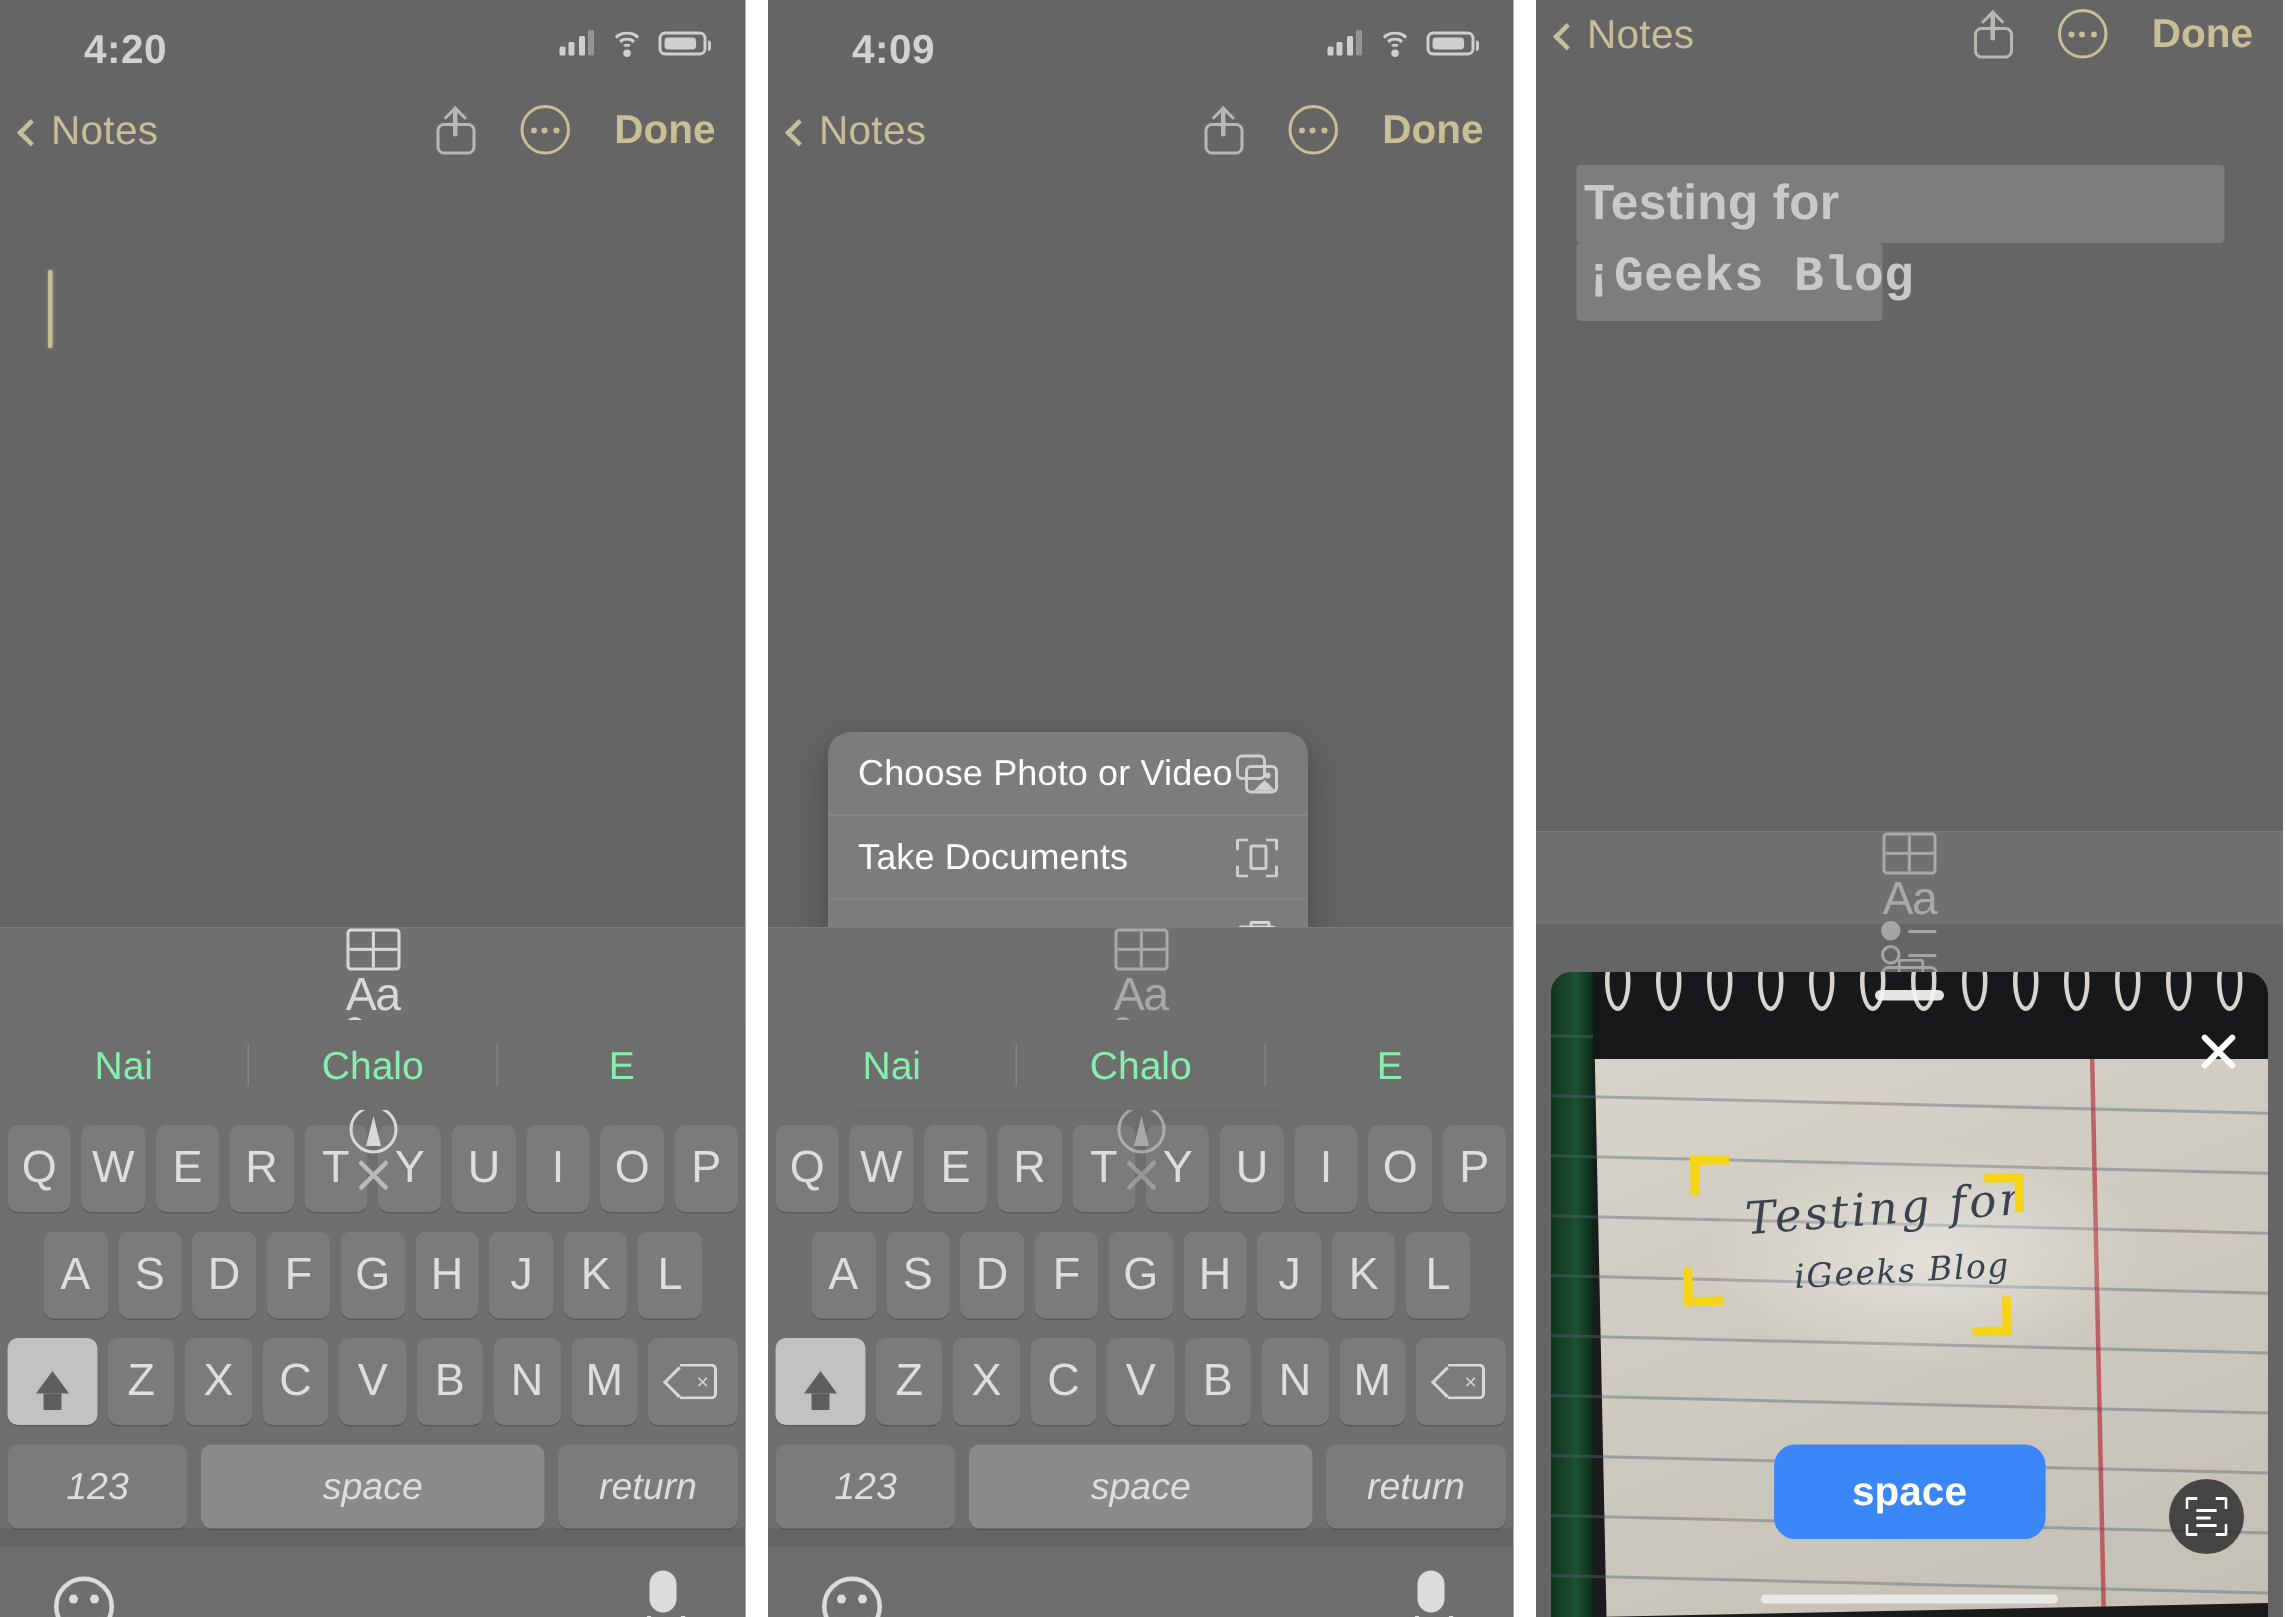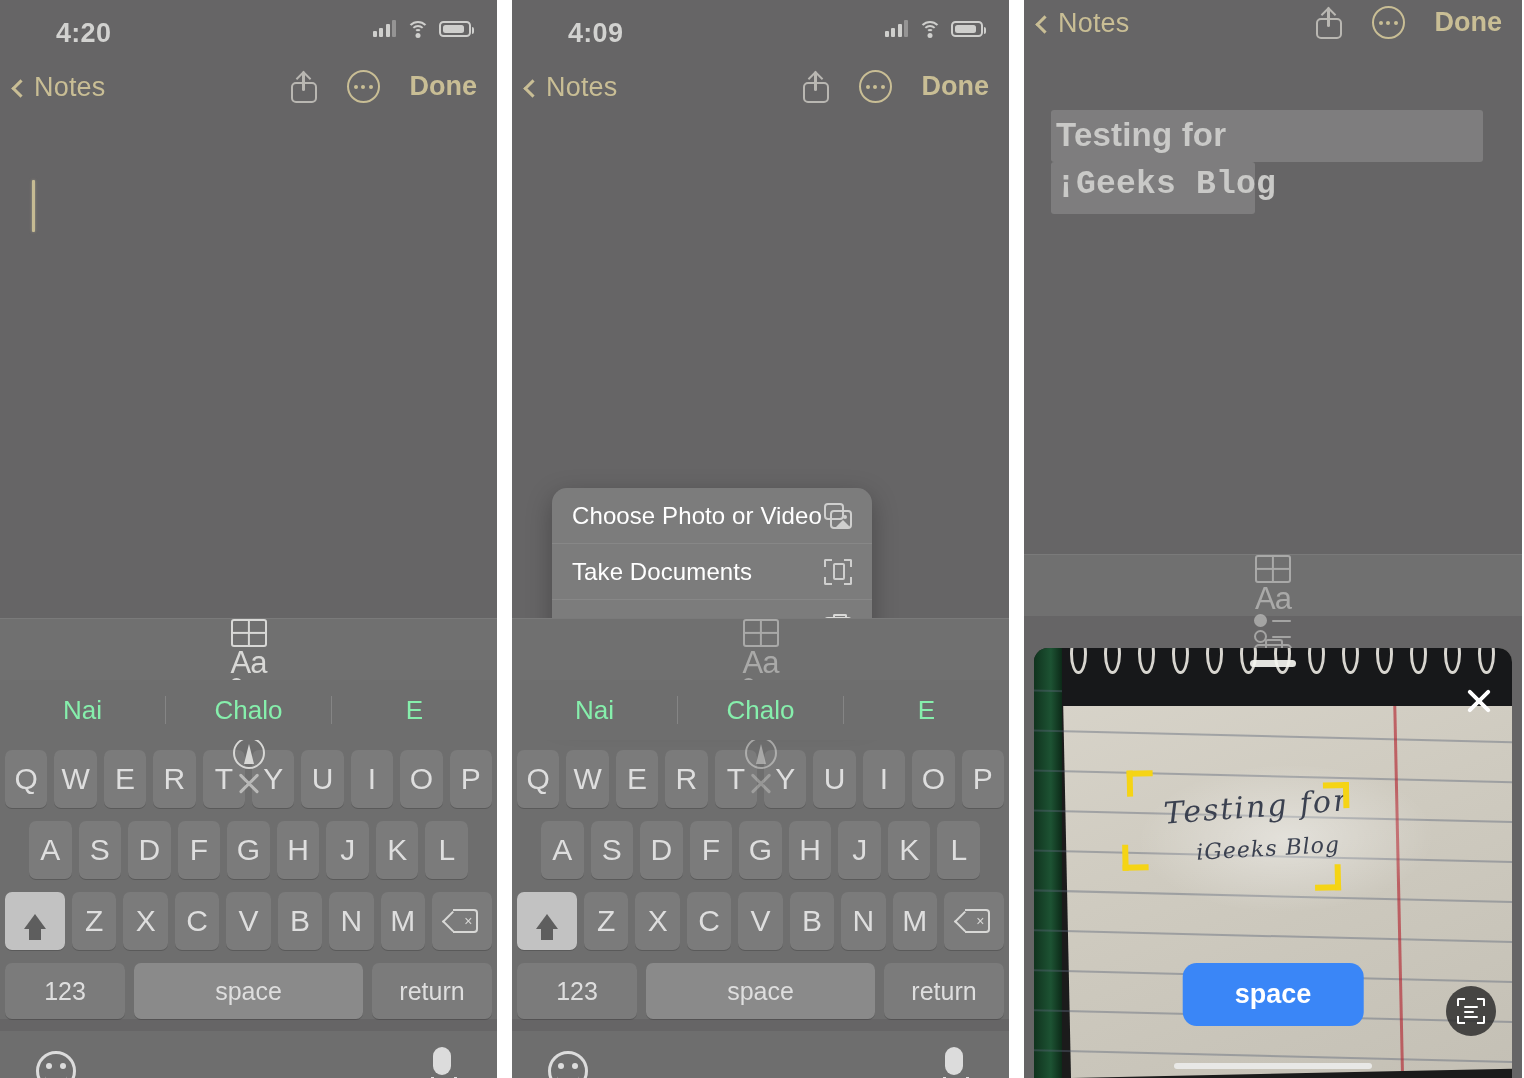--- a/index.html
+++ b/index.html
@@ -131,21 +131,21 @@
   .krow{ display:flex; justify-content:center; gap:7px; margin-bottom:13px; }
   .key{
     flex:1; height:58px; background:#7b7b7b; border-radius:7px;
     display:flex; align-items:center; justify-content:center;
     font-size:30px; color:#dedede; box-shadow:0 1px 0 rgba(0,0,0,.18);
   }
   .krow.r2{ padding:0 24px; }
   .krow.r3{ gap:7px; }
   .key.wide{ flex:0 0 60px; background:#c2c2c2; }
   .key.bksp{ flex:0 0 60px; background:#7b7b7b; }
-  .krow.r4{ gap:9px; margin-bottom:12px; }
+  .krow.r4{ gap:9px; margin-bottom:12px;font-style:italic; }
   .key.num{ flex:0 0 120px; font-size:25px; height:56px; }
   .key.space{ flex:1; font-size:25px; height:56px; background:#8a8a8a; }
   .key.ret{ flex:0 0 120px; font-size:25px; height:56px; }
   .shift-arw{ width:0;height:0; border-left:11px solid transparent; border-right:11px solid transparent;
     border-bottom:15px solid #5e5e5e; position:relative; }
   .shift-arw::after{ content:""; position:absolute; left:-6px; top:15px; width:12px; height:11px; background:#5e5e5e; }
   .bksp-ic{ width:33px; height:24px; position:relative; }
   .bksp-ic .bd{ position:absolute; right:0; top:0; width:25px; height:24px; border:2.4px solid #d8d8d6;
     border-radius:0 4px 4px 0; border-left:0; }
   .bksp-ic .tip{ position:absolute; left:0; top:4.5px; width:15px; height:15px;

